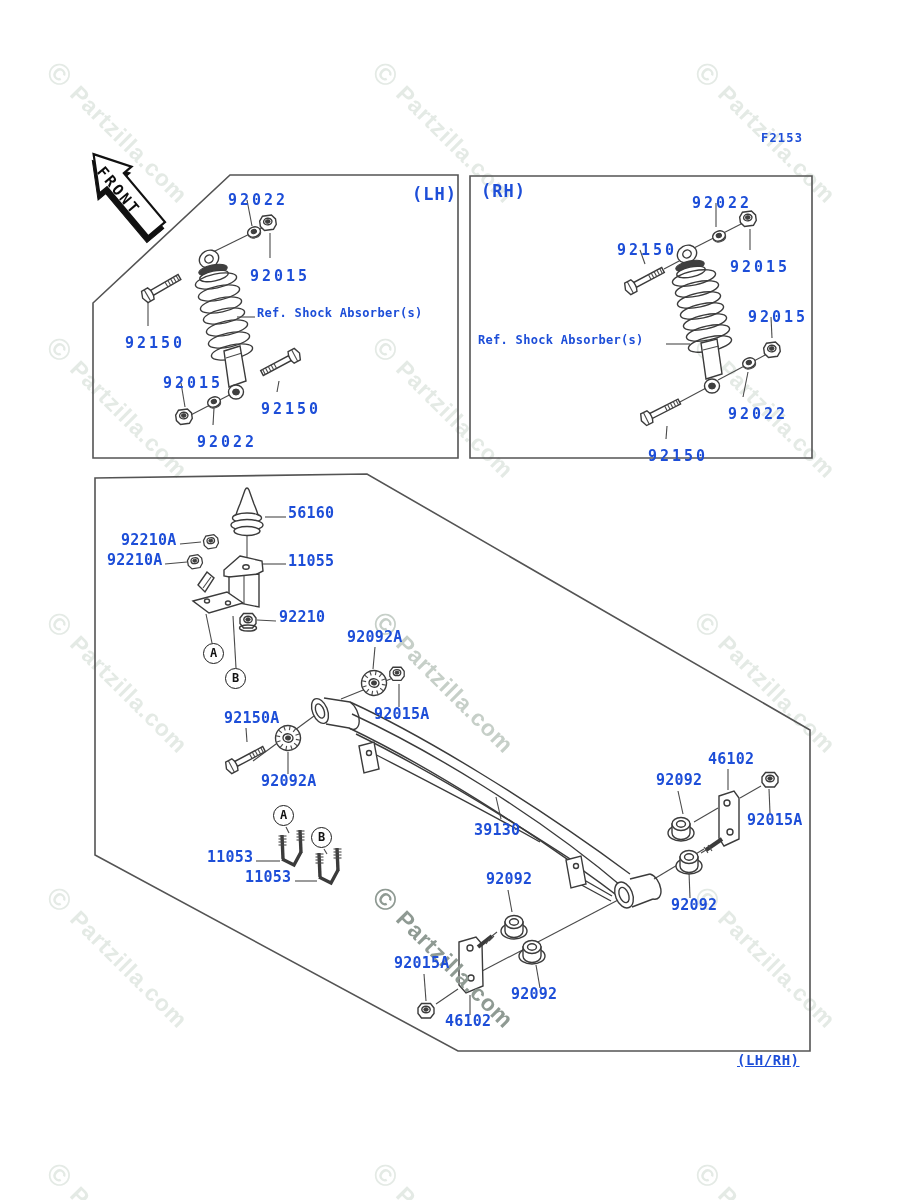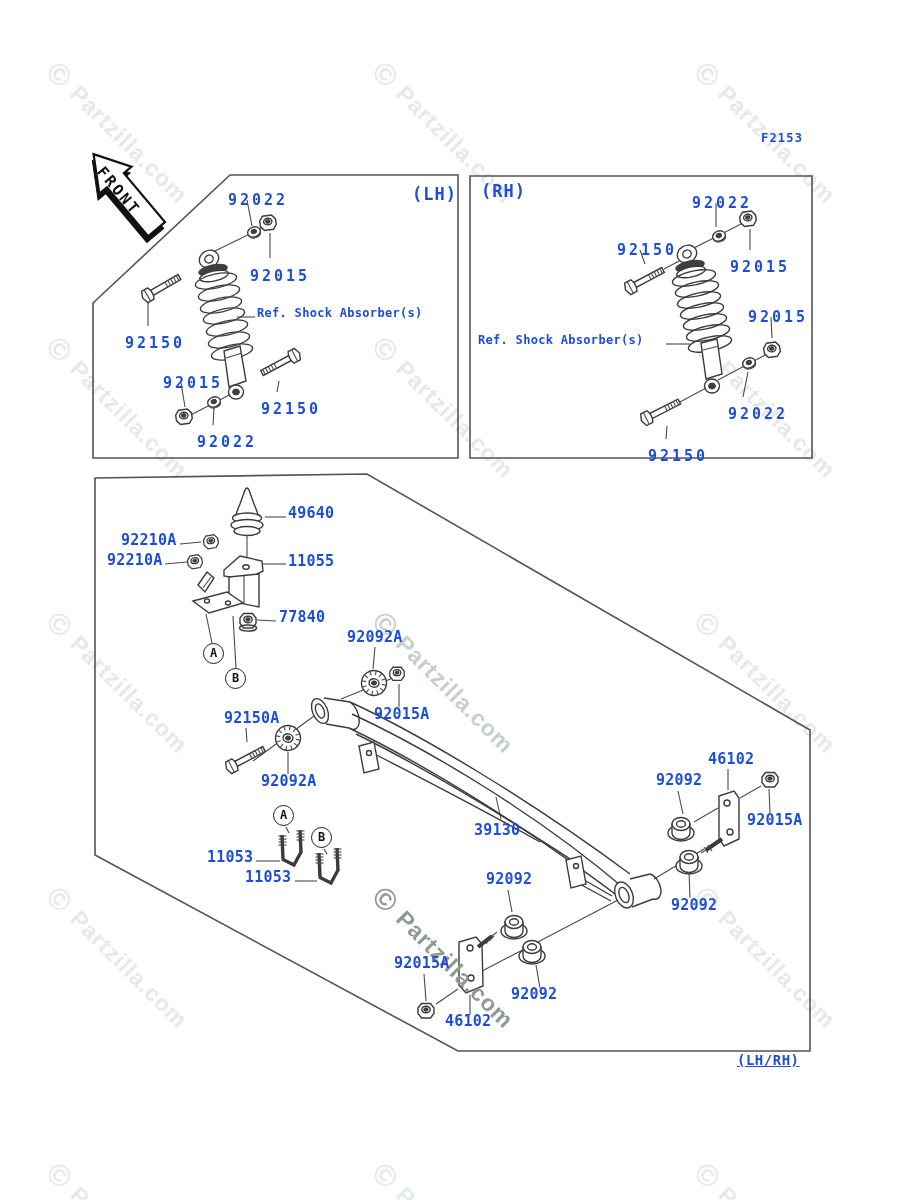--- a/index.html
+++ b/index.html
@@ -356,25 +356,25 @@
       <div class="part-label num-wide" style="left: 261px; top: 394px;">92150</div>
       <div class="part-label num-wide" style="left: 197px; top: 427px;">92022</div>
       <div class="part-label paren" style="left: 481px; top: 186px;">(RH)</div>
       <div class="part-label num-wide" style="left: 692px; top: 188px;">92022</div>
       <div class="part-label num-wide" style="left: 617px; top: 235px;">92150</div>
       <div class="part-label num-wide" style="left: 730px; top: 252px;">92015</div>
       <div class="part-label num-wide" style="left: 748px; top: 302px;">92015</div>
       <div class="part-label ref" style="left: 478px; top: 337px;">Ref. Shock Absorber(s)</div>
       <div class="part-label num-wide" style="left: 728px; top: 399px;">92022</div>
       <div class="part-label num-wide" style="left: 648px; top: 441px;">92150</div>
-      <div class="part-label num" style="left: 288px; top: 509px;">49640</div>
+      <div class="part-label num" style="left: 288px; top: 509px;">56160</div>
       <div class="part-label num" style="left: 121px; top: 536px;">92210A</div>
       <div class="part-label num" style="left: 107px; top: 556px;">92210A</div>
       <div class="part-label num" style="left: 288px; top: 557px;">11055</div>
-      <div class="part-label num" style="left: 279px; top: 613px;">77840</div>
+      <div class="part-label num" style="left: 279px; top: 613px;">92210</div>
       <div class="part-label num" style="left: 347px; top: 633px;">92092A</div>
       <div class="part-label num" style="left: 374px; top: 710px;">92015A</div>
       <div class="part-label num" style="left: 216px; top: 714px; margin-left: 8px;">92150A</div>
       <div class="part-label num" style="left: 261px; top: 777px;">92092A</div>
       <div class="part-label num" style="left: 474px; top: 826px;">39130</div>
       <div class="part-label num" style="left: 207px; top: 853px;">11053</div>
       <div class="part-label num" style="left: 245px; top: 873px;">11053</div>
       <div class="part-label num" style="left: 708px; top: 755px;">46102</div>
       <div class="part-label num" style="left: 656px; top: 776px;">92092</div>
       <div class="part-label num" style="left: 747px; top: 816px;">92015A</div>

